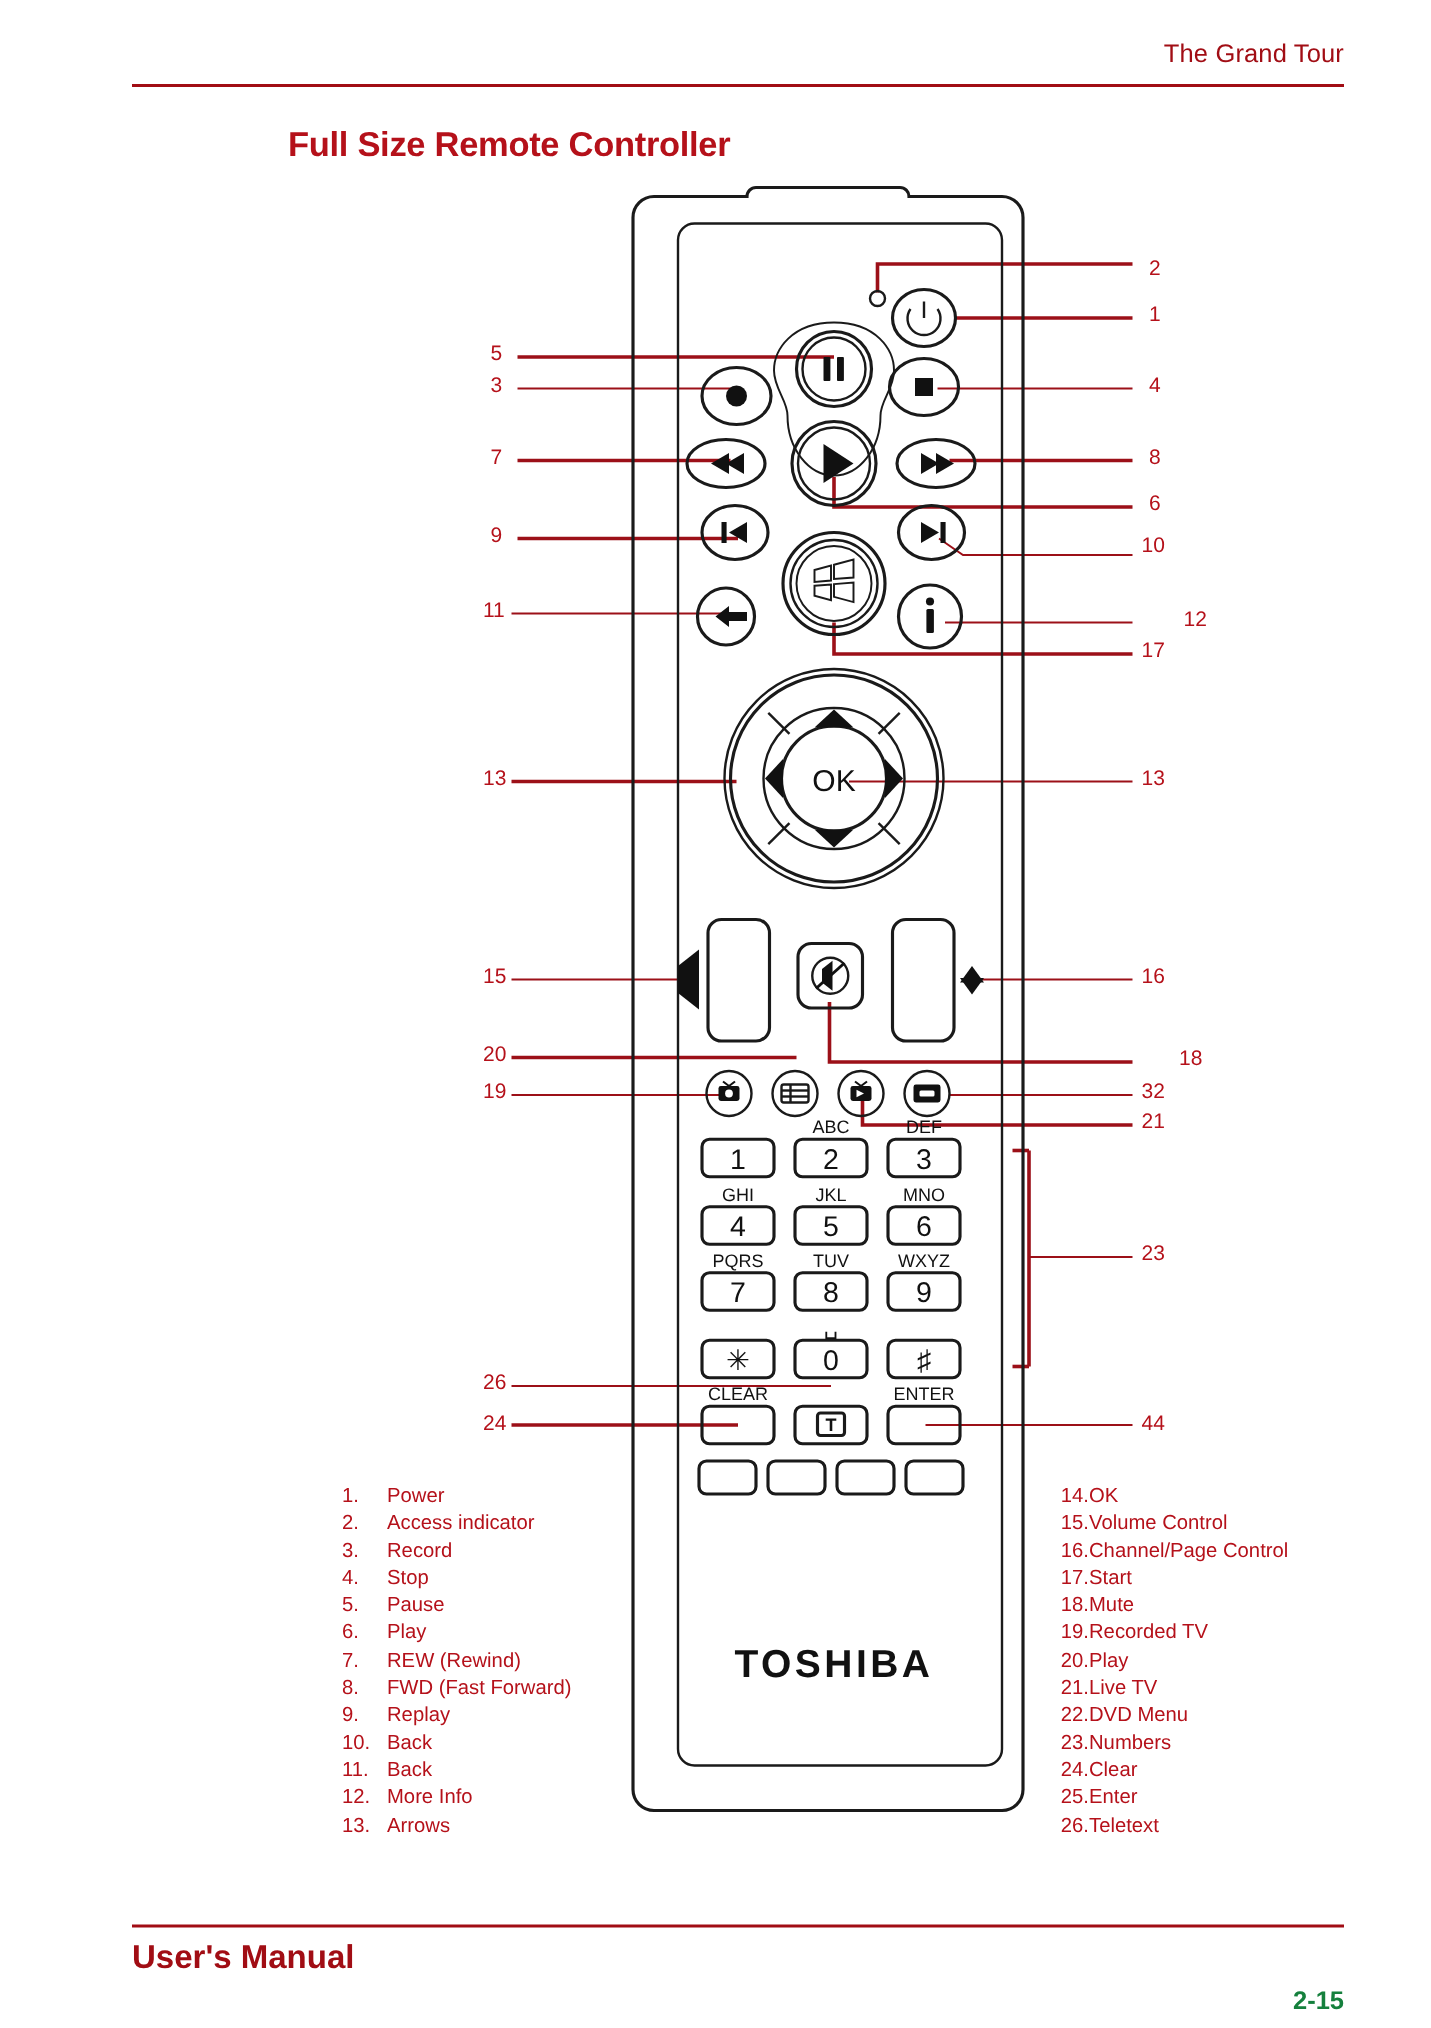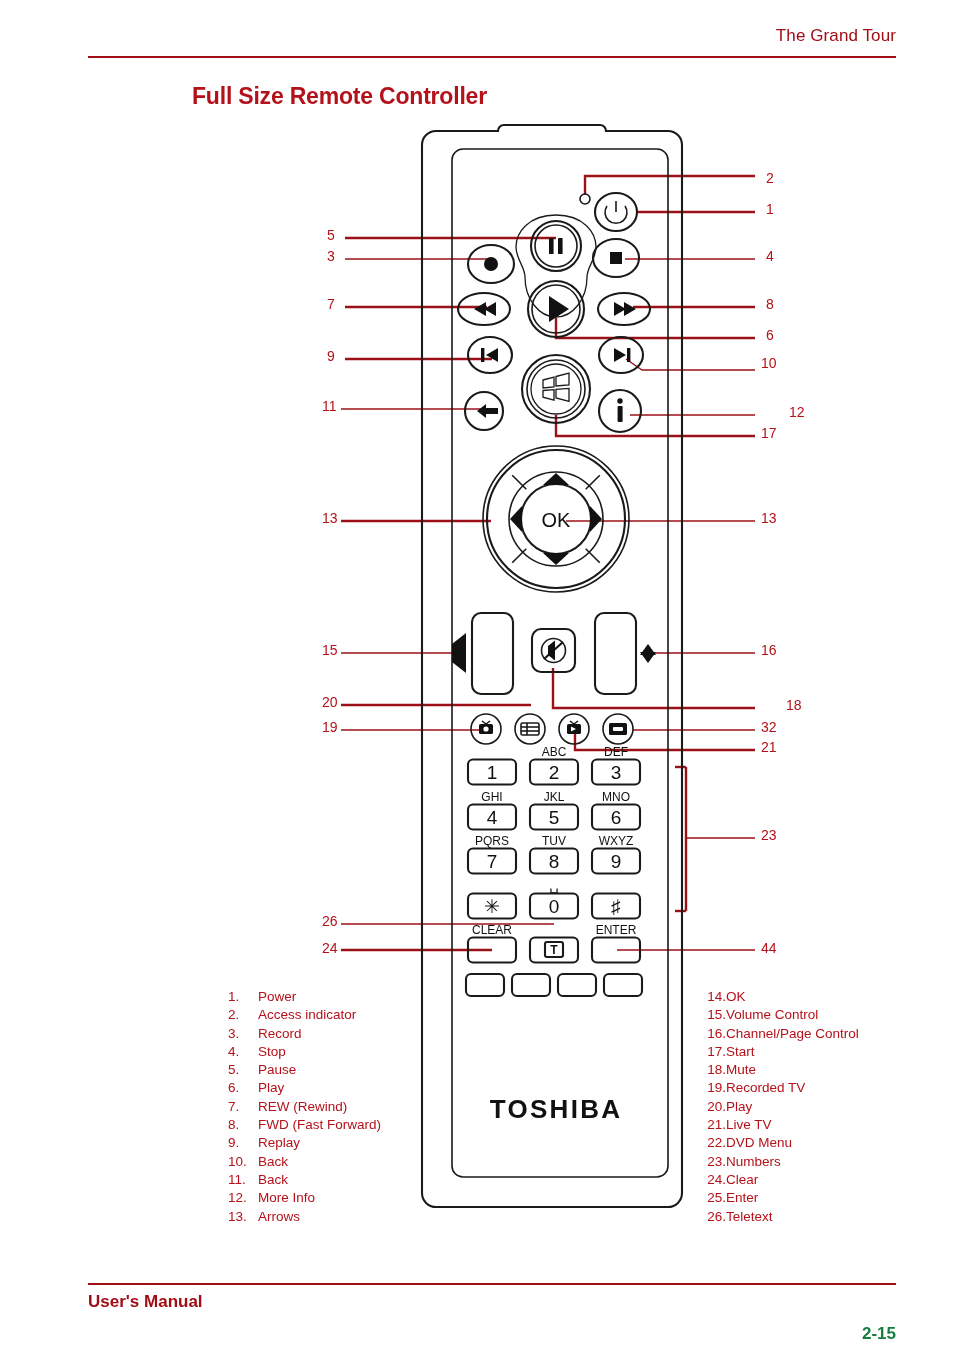--- a/index.html
+++ b/index.html
@@ -58,21 +58,21 @@
     left: 88px;
     right: 58px;
     top: 1283px;
     height: 2px;
     background: #A10D14;
   }
   .ftr-left {
     position: absolute;
     left: 88px;
     top: 1292px;
-    font-size: 17px;
+    font-size: 22px;
     font-weight: bold;
     color: #A10D14;
   }
   .ftr-right {
     position: absolute;
     right: 58px;
     top: 1324px;
     font-size: 17px;
     font-weight: bold;
     color: #15803d;

